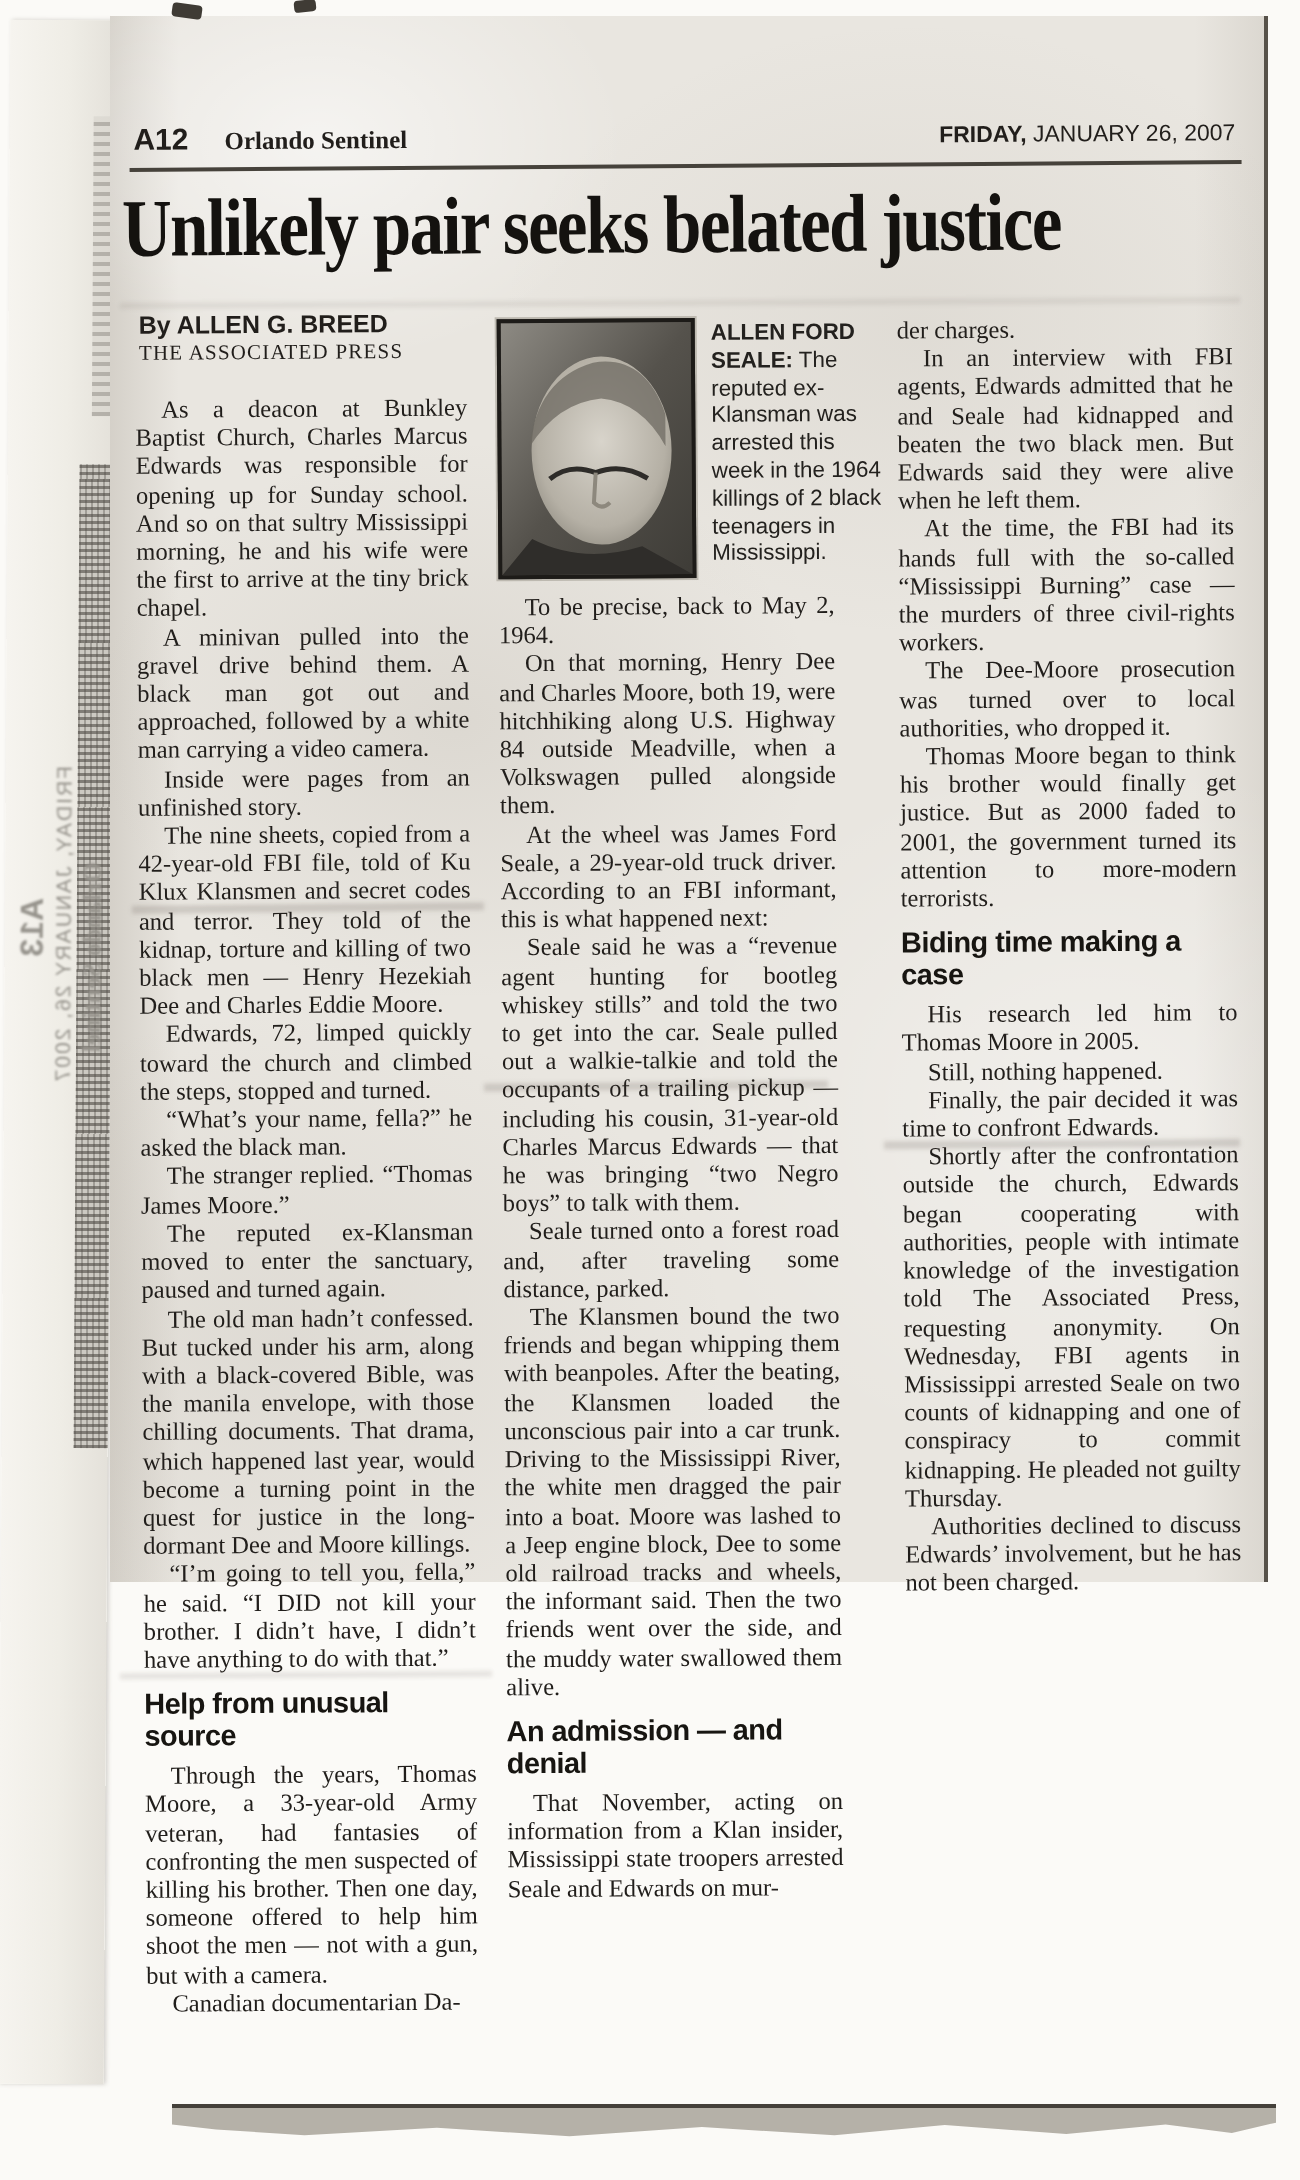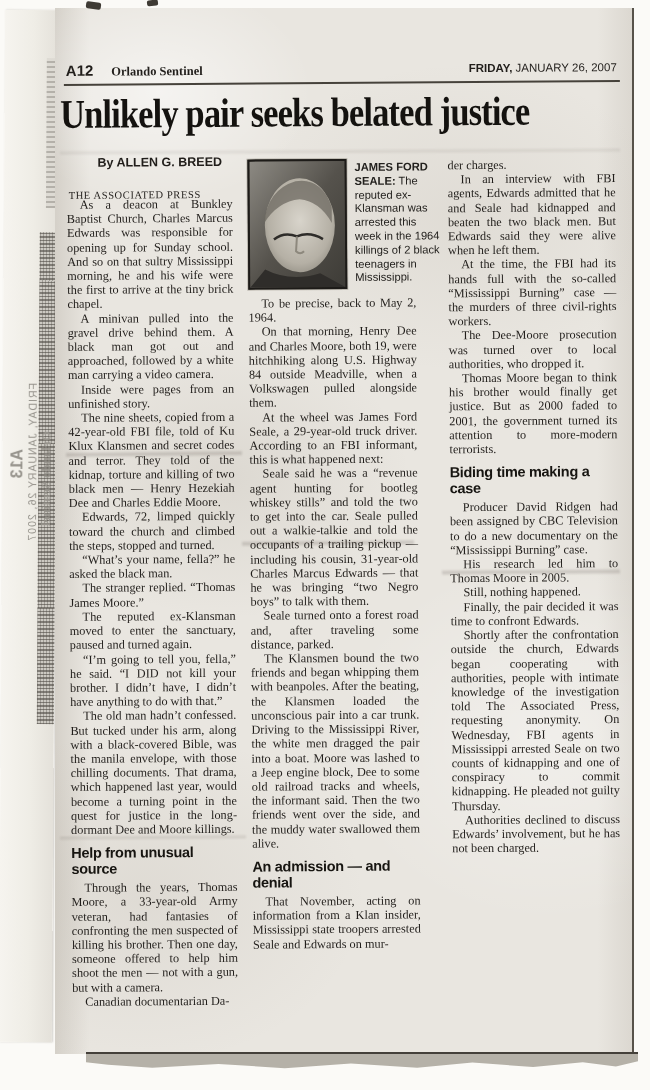--- a/index.html
+++ b/index.html
@@ -18,21 +18,21 @@
       background-color:#d6d3cc;
       background-image:repeating-linear-gradient(0deg,rgba(80,75,68,.55) 0 2px,transparent 2px 5px);}
   .fold-text{position:absolute;left:6px;top:228px;width:28px;height:480px;
       writing-mode:vertical-rl;transform:scaleX(-1);color:#96938c;filter:blur(.4px);
       display:flex;flex-direction:column;align-items:center;}
   .ft-a13{font-family:"Liberation Sans",sans-serif;font-weight:bold;font-size:16px;margin-bottom:28px;}
   .ft-date{font-family:"Liberation Sans",sans-serif;font-size:10.5px;letter-spacing:1px;margin-bottom:32px;}
   .ft-paper{font-family:"Liberation Serif",serif;font-weight:bold;font-size:13px;}
 
   
-  .page{position:absolute;left:55px;top:8px;width:577px;height:1046px;
+  .page{position:absolute;left:55px;top:8px;width:577px;height:783px;
       background:#e9e6e0;border-right:2px solid #57524a;}
   .page::before{content:"";position:absolute;inset:0;pointer-events:none;
       background:
         radial-gradient(220px 160px at 18% 8%,rgba(255,255,255,.55),transparent 70%),
         radial-gradient(300px 220px at 70% 20%,rgba(140,130,115,.10),transparent 70%),
         radial-gradient(260px 200px at 30% 45%,rgba(135,125,110,.13),transparent 70%),
         radial-gradient(300px 260px at 85% 70%,rgba(255,255,255,.35),transparent 70%),
         radial-gradient(320px 240px at 15% 85%,rgba(130,120,105,.10),transparent 70%),
         linear-gradient(90deg,rgba(120,110,95,.18),transparent 6%,transparent 94%,rgba(120,110,95,.12));}
   .content{position:absolute;inset:0;transform:rotate(-.4deg);color:#211e1b;}
@@ -46,22 +46,22 @@
   .hd-right b{font-weight:bold;text-align:right;}
   .header-rule{position:absolute;left:12px;top:74px;width:556px;height:2px;background:#46423b;}
 
   
   .headline{position:absolute;left:8px;top:80px;white-space:nowrap;
       font-family:"Liberation Serif",serif;font-weight:bold;font-size:41px;letter-spacing:-1px;
       color:#14120f;transform:scaleX(.84);transform-origin:0 0;}
 
   
   .byline{position:absolute;left:16px;top:146px;}
-  .by{font-family:"Liberation Sans",sans-serif;font-weight:bold;font-size:12.5px;margin-left:29px;}
-  .agency{font-family:"Liberation Serif",serif;font-size:10.5px;letter-spacing:.6px;margin-top:20px;}
+  .by{font-family:"Liberation Sans",sans-serif;font-weight:bold;font-size:12.5px;}
+  .agency{font-family:"Liberation Serif",serif;font-size:10.5px;letter-spacing:.6px;margin-top:2px;}
 
   
   .col{position:absolute;}
   .col-1{left:14px;top:188px;width:166px;}
   .col-2{left:195px;top:151px;width:197px;}
   .col-2 .coltext{width:168px;}
   .col-3{left:395px;top:151px;width:168px;}
   .bp{margin:0;font-size:12.3px;line-height:14.2px;text-align:justify;text-indent:13px;}
   .bp.noindent{text-indent:0;}
   .subhead{margin:8px 0 4px 0;font-family:"Liberation Sans",sans-serif;font-weight:bold;
@@ -125,22 +125,22 @@
 
       <div class="col col-1" id="col-1">
           <p class="bp">As a deacon at Bunkley Baptist Church, Charles Marcus Edwards was responsible for opening up for Sunday school. And so on that sultry Mississippi morning, he and his wife were the first to arrive at the tiny brick chapel.</p>
           <p class="bp">A minivan pulled into the gravel drive behind them. A black man got out and approached, followed by a white man carrying a video camera.</p>
           <p class="bp">Inside were pages from an unfinished story.</p>
           <p class="bp">The nine sheets, copied from a 42-year-old FBI file, told of Ku Klux Klansmen and secret codes and terror. They told of the kidnap, torture and killing of two black men — Henry Hezekiah Dee and Charles Eddie Moore.</p>
           <p class="bp">Edwards, 72, limped quickly toward the church and climbed the steps, stopped and turned.</p>
           <p class="bp">“What’s your name, fella?” he asked the black man.</p>
           <p class="bp">The stranger replied. “Thomas James Moore.”</p>
           <p class="bp">The reputed ex-Klansman moved to enter the sanctuary, paused and turned again.</p>
+          <p class="bp">The old man hadn’t confessed. But tucked under his arm, along with a black-covered Bible, was the manila envelope, with those chilling documents. That drama, which happened last year, would become a turning point in the quest for justice in the long-dormant Dee and Moore killings.</p>
           <p class="bp">“I’m going to tell you, fella,” he said. “I DID not kill your brother. I didn’t have, I didn’t have anything to do with that.”</p>
-          <p class="bp">The old man hadn’t confessed. But tucked under his arm, along with a black-covered Bible, was the manila envelope, with those chilling documents. That drama, which happened last year, would become a turning point in the quest for justice in the long-dormant Dee and Moore killings.</p>
           <h3 class="subhead">Help from unusual source</h3>
           <p class="bp">Through the years, Thomas Moore, a 33-year-old Army veteran, had fantasies of confronting the men suspected of killing his brother. Then one day, someone offered to help him shoot the men — not with a gun, but with a camera.</p>
           <p class="bp">Canadian documentarian Da-</p>
         </div>
 
       <div class="col col-2">
         <div class="photo-block">
           <div class="photo">
             <svg width="95" height="126" viewBox="0 0 95 126" preserveAspectRatio="none">
               <defs>
@@ -156,42 +156,41 @@
                 </radialGradient>
               </defs>
               <rect width="95" height="126" fill="url(#pbg)"></rect>
               <ellipse cx="50" cy="64" rx="35" ry="47" fill="url(#phead)"></ellipse>
               <path d="M14 62 Q18 28 46 20 Q72 16 82 46 L82 62 Q70 40 50 38 Q28 40 14 62 Z" fill="#6e6a62" opacity=".75"></path>
               <path d="M24 78 Q34 70 47 75 Q60 70 73 78" stroke="#2e2c29" stroke-width="2.5" fill="none"></path>
               <path d="M47 75 L46 90 Q50 94 54 90" stroke="#8d887d" stroke-width="2" fill="none"></path>
               <path d="M0 126 L15 108 Q40 121 70 112 L95 126 Z" fill="#2f2d2a"></path>
             </svg>
           </div>
-          <p class="caption"><span class="cap-lead">JAMES FORD SEALE:</span> <span>The reputed ex-Klansman was arrested this week in the 1964 killings of 2 black teenagers in Mississippi.</span></p>
+          <p class="caption"><span class="cap-lead">ALLEN FORD SEALE:</span> <span>The reputed ex-Klansman was arrested this week in the 1964 killings of 2 black teenagers in Mississippi.</span></p>
         </div>
         <div class="coltext" id="col-2-text">
             <p class="bp">To be precise, back to May 2, 1964.</p>
             <p class="bp">On that morning, Henry Dee and Charles Moore, both 19, were hitchhiking along U.S. Highway 84 outside Meadville, when a Volkswagen pulled alongside them.</p>
             <p class="bp">At the wheel was James Ford Seale, a 29-year-old truck driver. According to an FBI informant, this is what happened next:</p>
             <p class="bp">Seale said he was a “revenue agent hunting for bootleg whiskey stills” and told the two to get into the car. Seale pulled out a walkie-talkie and told the occupants of a trailing pickup — including his cousin, 31-year-old Charles Marcus Edwards — that he was bringing “two Negro boys” to talk with them.</p>
             <p class="bp">Seale turned onto a forest road and, after traveling some distance, parked.</p>
             <p class="bp">The Klansmen bound the two friends and began whipping them with beanpoles. After the beating, the Klansmen loaded the unconscious pair into a car trunk. Driving to the Mississippi River, the white men dragged the pair into a boat. Moore was lashed to a Jeep engine block, Dee to some old railroad tracks and wheels, the informant said. Then the two friends went over the side, and the muddy water swallowed them alive.</p>
             <h3 class="subhead">An admission — and denial</h3>
             <p class="bp">That November, acting on information from a Klan insider, Mississippi state troopers arrested Seale and Edwards on mur-</p>
           </div>
       </div>
 
       <div class="col col-3" id="col-3">
           <p class="bp noindent">der charges.</p>
           <p class="bp">In an interview with FBI agents, Edwards admitted that he and Seale had kidnapped and beaten the two black men. But Edwards said they were alive when he left them.</p>
           <p class="bp">At the time, the FBI had its hands full with the so-called “Mississippi Burning” case — the murders of three civil-rights workers.</p>
           <p class="bp">The Dee-Moore prosecution was turned over to local authorities, who dropped it.</p>
           <p class="bp">Thomas Moore began to think his brother would finally get justice. But as 2000 faded to 2001, the government turned its attention to more-modern terrorists.</p>
           <h3 class="subhead">Biding time making a case</h3>
-          <p class="bp">Producer David Ridgen had been assigned by CBC Television to do a new documentary on the “Mississippi Burning” case.</p>
           <p class="bp">His research led him to Thomas Moore in 2005.</p>
           <p class="bp">Still, nothing happened.</p>
           <p class="bp">Finally, the pair decided it was time to confront Edwards.</p>
           <p class="bp">Shortly after the confrontation outside the church, Edwards began cooperating with authorities, people with intimate knowledge of the investigation told The Associated Press, requesting anonymity. On Wednesday, FBI agents in Mississippi arrested Seale on two counts of kidnapping and one of conspiracy to commit kidnapping. He pleaded not guilty Thursday.</p>
           <p class="bp">Authorities declined to discuss Edwards’ involvement, but he has not been charged.</p>
         </div>
 
     </div>
   </div>
 

